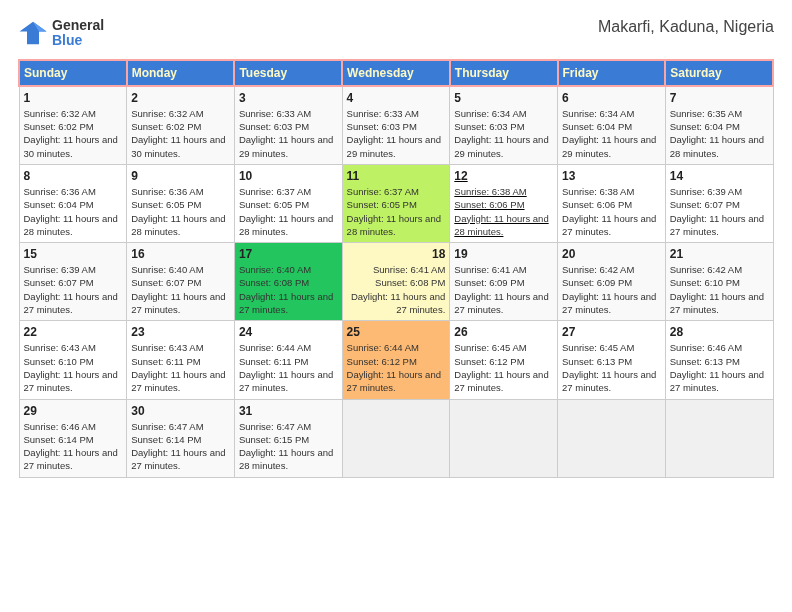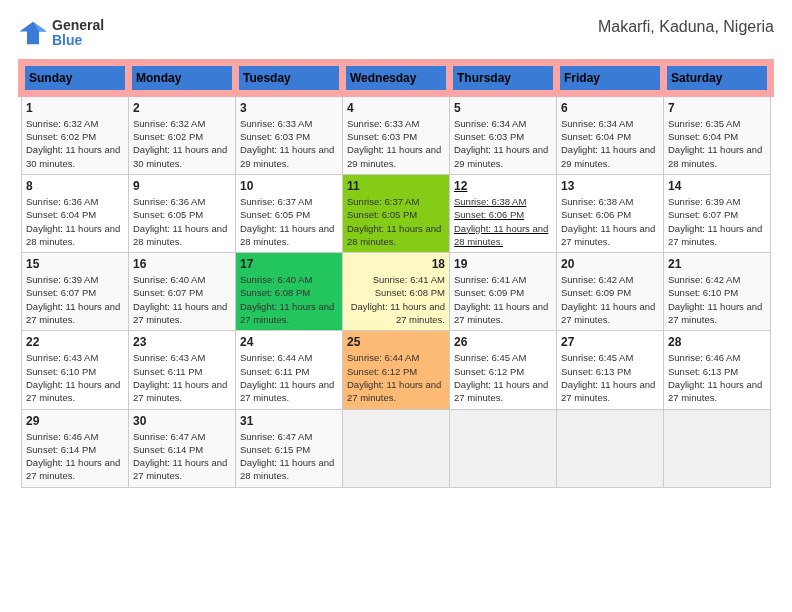--- a/index.html
+++ b/index.html
@@ -53,26 +53,26 @@
       color: #444;
     }
     .calendar {
       flex: 1;
       border-collapse: collapse;
       width: 100%;
       font-size: 10px;
     }
     .calendar th {
       background: #3a7bd5;
-      color: #000000;
+      color: #fef9c3;
       padding: 5px 4px;
       text-align: left;
       font-size: 12px;
       font-weight: bold;
-      border: 7px solid #fca5a5;
+      border: 2px solid #fca5a5;
     }
     .calendar td {
       border: 1px solid #ccc;
       vertical-align: top;
       padding: 4px 4px;
       width: 14.28%;
       background: #fff;
     }
     .calendar tr:nth-child(odd) td {
       background: #f9f9f9;
@@ -209,21 +209,21 @@
         </div>
       </td>
           <td style="background: rgb(255, 255, 255);">
         <span class="day-num">10</span>
         <div class="day-info">
           Sunrise: 6:37 AM<br>
           Sunset: 6:05 PM<br>
           Daylight: 11 hours and 28 minutes.
         </div>
       </td>
-          <td style="background: #84cc16;">
+          <td style="background: #bef264;">
         <span class="day-num">11</span>
         <div class="day-info">
           Sunrise: 6:37 AM<br>
           Sunset: 6:05 PM<br>
           Daylight: 11 hours and 28 minutes.
         </div>
       </td>
           <td style="background: rgb(255, 255, 255); text-decoration: underline;">
         <span class="day-num">12</span>
         <div class="day-info">

